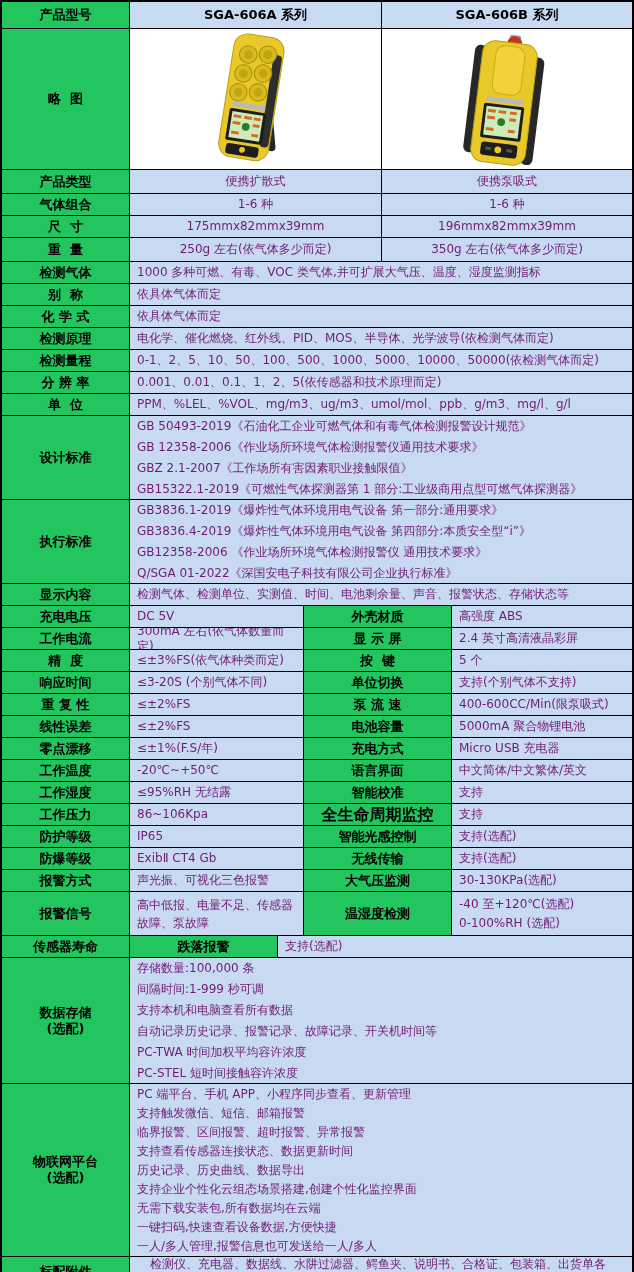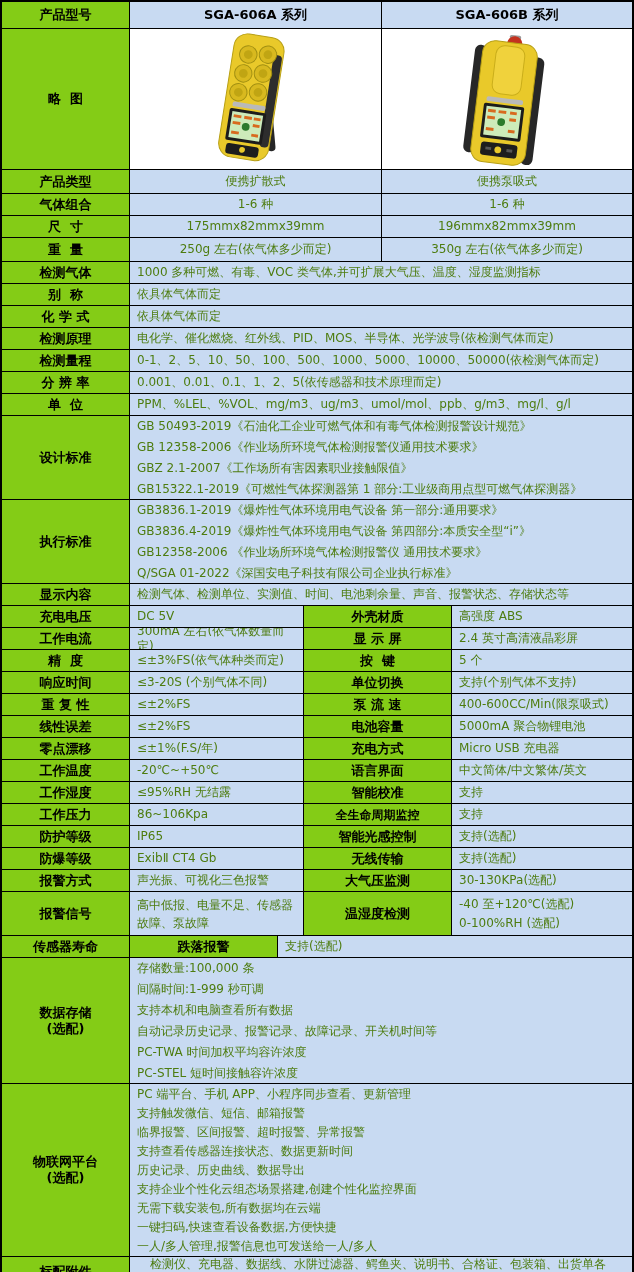--- a/index.html
+++ b/index.html
@@ -11,28 +11,28 @@
   .tbl {
     width: 634px; height: 1272px;
     display: flex; flex-direction: column;
     border: 2px solid #000; border-bottom: none;
     overflow: hidden;
   }
   .row { display: flex; flex-shrink: 0; border-bottom: 1px solid #000; }
   .cell { border-right: 1px solid #000; display: flex; align-items: center; overflow: hidden; }
   .cell.last { border-right: none; }
   .lbl {
-    background: #84cc16; color: #000;
+    background: #22c55e; color: #000;
     font-weight: bold; font-size: 13px;
     justify-content: center; text-align: center;
     white-space: pre; line-height: 16px;
   }
   .lbl.col { flex-direction: column; }
   .val {
-    background: #C8DAF2; color: #4d7c0f;
+    background: #C8DAF2; color: #701a75;
     font-size: 12px; padding: 0 7px; line-height: 15px;
   }
   .center { justify-content: center; text-align: center; padding: 0 2px; }
   .imgcell { background: #fff; justify-content: center; }
   .wl { width: 128px; flex-shrink: 0; }
   .wa { width: 252px; flex-shrink: 0; }
   .wb { flex: 1; }
   .wfull { flex: 1; }
   .wv1 { width: 174px; flex-shrink: 0; }
   .wl2 { width: 148px; flex-shrink: 0; }
@@ -267,21 +267,21 @@
   </div>
   <div class="row r22">
     <div class="cell lbl wl">工作湿度</div>
     <div class="cell val wv1">≤95%RH 无结露</div>
     <div class="cell lbl wl2">智能校准</div>
     <div class="cell val wv2 last">支持</div>
   </div>
   <div class="row r22">
     <div class="cell lbl wl">工作压力</div>
     <div class="cell val wv1">86~106Kpa</div>
-    <div class="cell lbl wl2" style="font-size:12px;">全生命周期监控</div>
+    <div class="cell lbl wl2" style="font-size:16px;">全生命周期监控</div>
     <div class="cell val wv2 last">支持</div>
   </div>
   <div class="row r22">
     <div class="cell lbl wl">防护等级</div>
     <div class="cell val wv1">IP65</div>
     <div class="cell lbl wl2">智能光感控制</div>
     <div class="cell val wv2 last">支持(选配)</div>
   </div>
   <div class="row r22">
     <div class="cell lbl wl">防爆等级</div>

